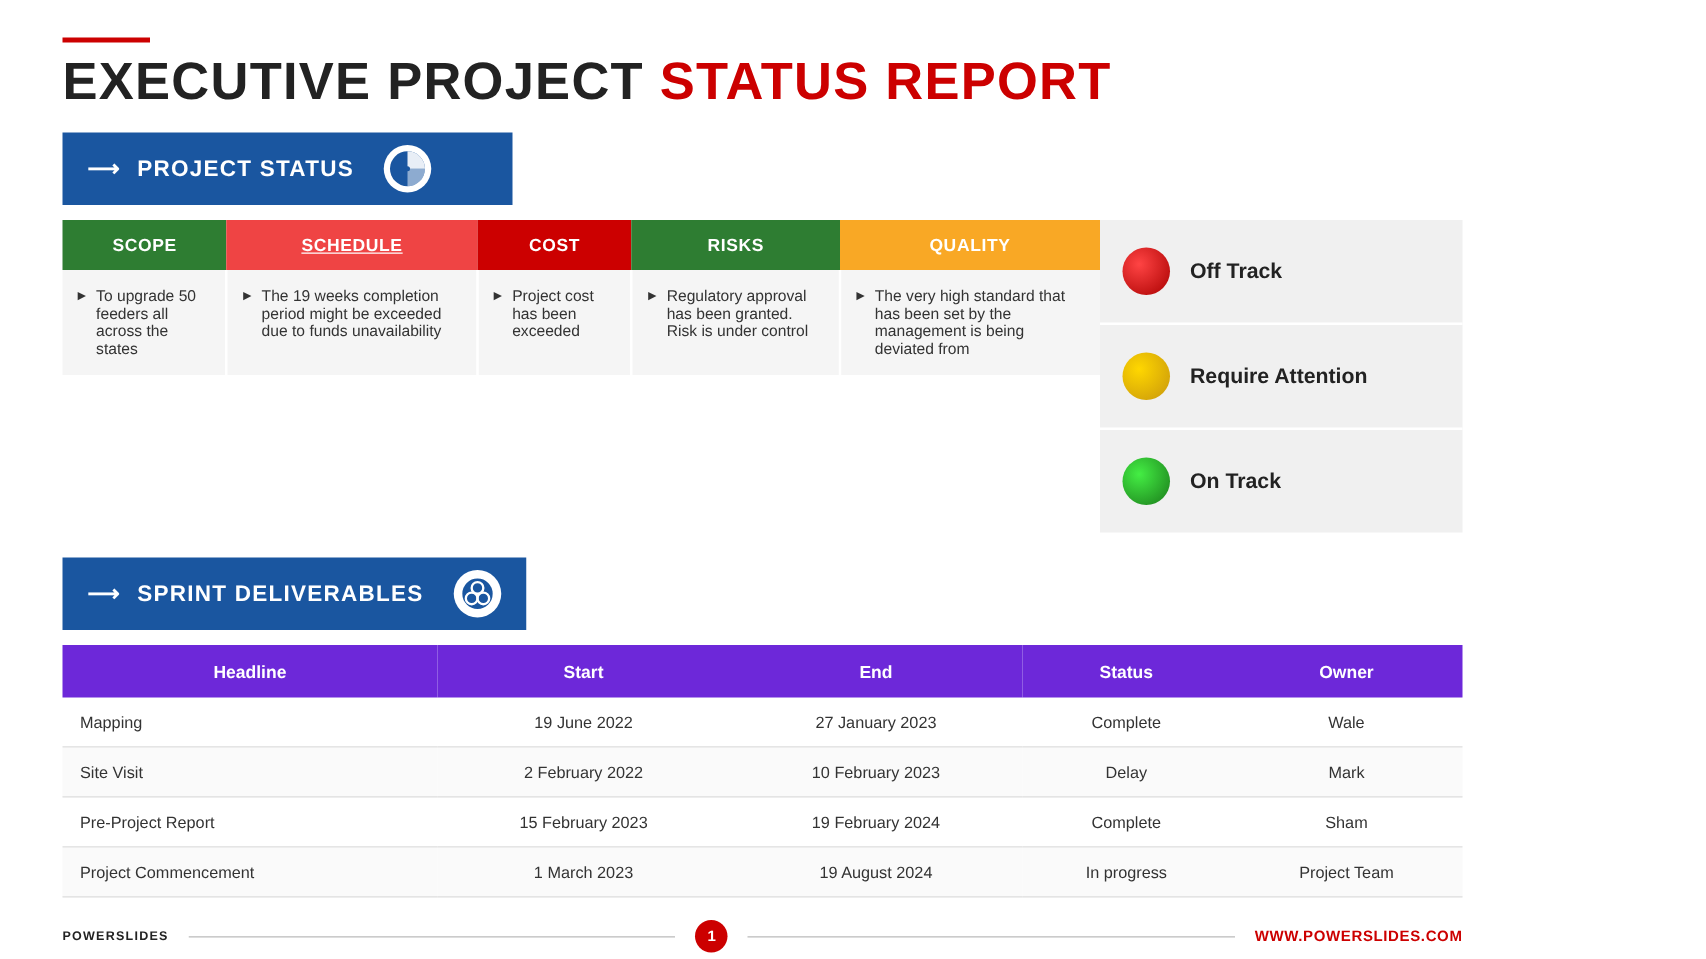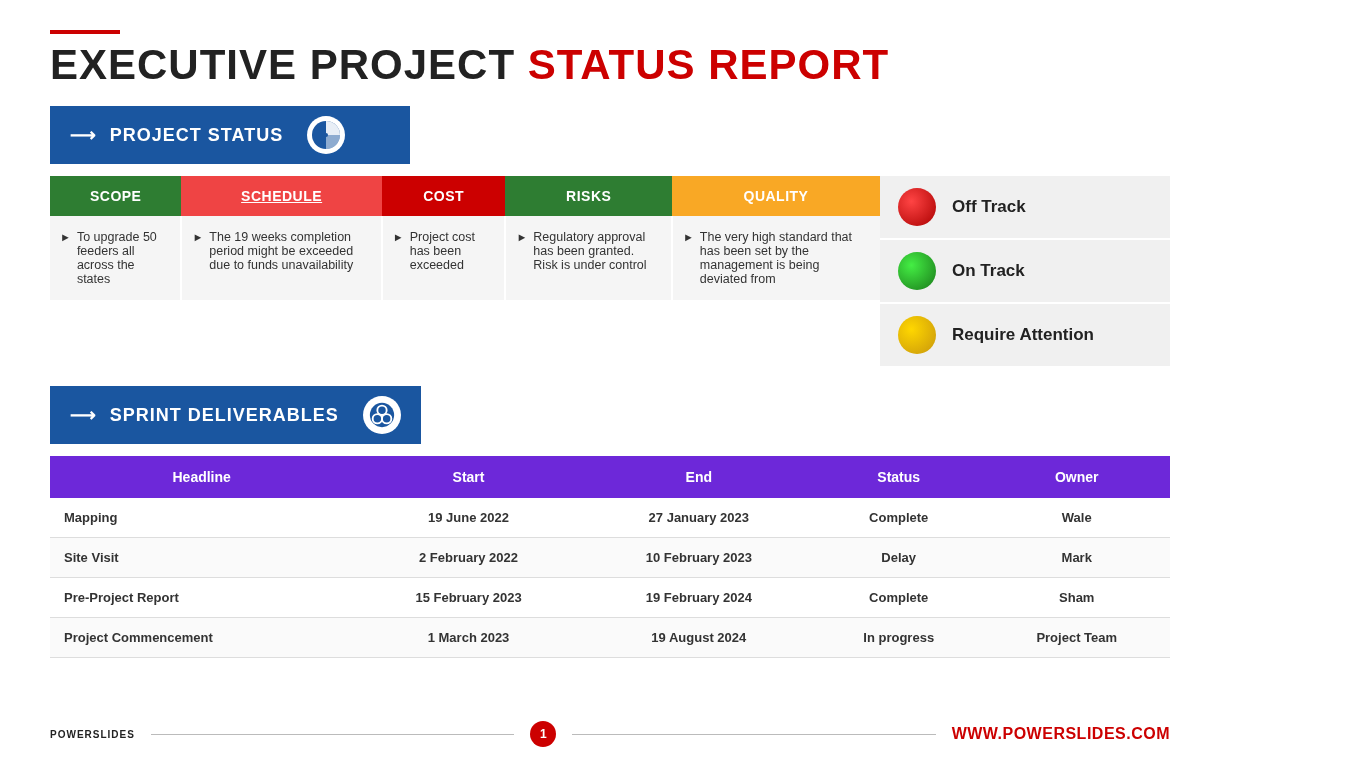--- a/index.html
+++ b/index.html
@@ -130,21 +130,21 @@
       display: flex;
       flex-direction: column;
       justify-content: space-around;
       padding: 0;
       flex-shrink: 0;
     }
     .legend-item {
       display: flex;
       align-items: center;
       gap: 16px;
-      padding: 12px 18px;
+      padding: 22px 18px;
       border-bottom: 2px solid #fff;
     }
     .legend-item:last-child {
       border-bottom: none;
     }
     .legend-dot {
       width: 38px;
       height: 38px;
       border-radius: 50%;
       flex-shrink: 0;
@@ -169,21 +169,20 @@
     .deliverables-table thead th {
       background: #6d28d9;
       color: white;
       font-weight: 700;
       font-size: 14px;
       padding: 13px 10px;
       text-align: center;
     }
     .deliverables-table tbody tr {
       border-bottom: 1px solid #ddd;
-      font-weight: bold;
     }
     .deliverables-table tbody td {
       padding: 12px 14px;
       font-size: 13px;
       color: #333;
       text-align: center;
     }
     .deliverables-table tbody td:first-child {
       text-align: left;
     }
@@ -218,21 +217,21 @@
       background: #cc0000;
       color: white;
       font-size: 12px;
       font-weight: bold;
       display: flex;
       align-items: center;
       justify-content: center;
     }
     .footer-url {
       font-weight: 900;
-      font-size: 16px;
+      font-size: 12px;
       color: #cc0000;
       letter-spacing: 0.5px;
     }
     .pie-icon {
       width: 32px;
       height: 32px;
     }
     .triforce-icon {
       width: 28px;
       height: 28px;
@@ -313,26 +312,26 @@
           </tbody>
         </table>
       </div>
 
       <div class="legend-box">
         <div class="legend-item">
           <div class="legend-dot dot-red"></div>
           <span class="legend-label">Off Track</span>
         </div>
         <div class="legend-item">
+          <div class="legend-dot dot-yellow"></div>
+          <span class="legend-label">Require Attention</span>
+        </div>
+        <div class="legend-item">
           <div class="legend-dot dot-green"></div>
           <span class="legend-label">On Track</span>
-        </div>
-        <div class="legend-item">
-          <div class="legend-dot dot-yellow"></div>
-          <span class="legend-label">Require Attention</span>
         </div>
       </div>
     </div>
   </div>
 
   <div class="sprint-section">
     <div class="section-header">
       <span class="arrow">⟶</span>
       <span class="section-title">SPRINT DELIVERABLES</span>
       <div class="icon-circle">

